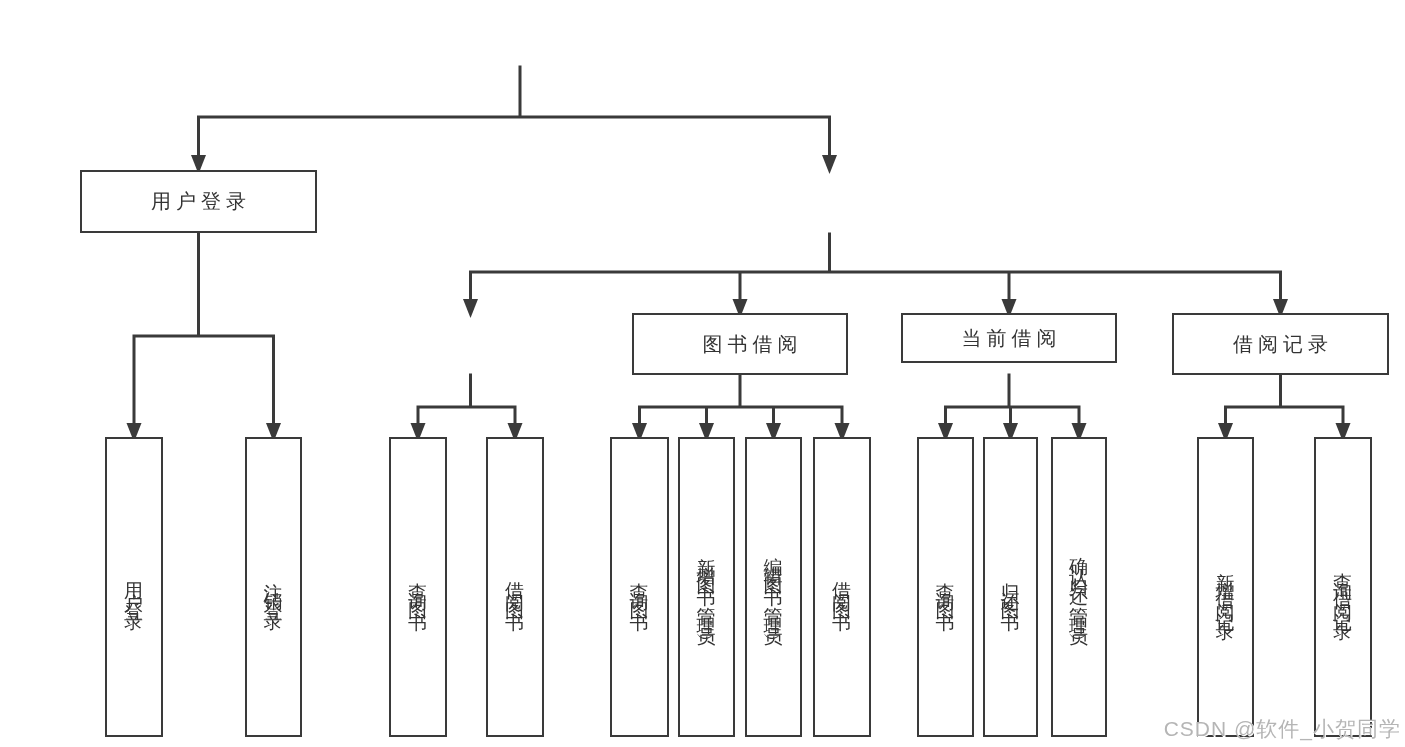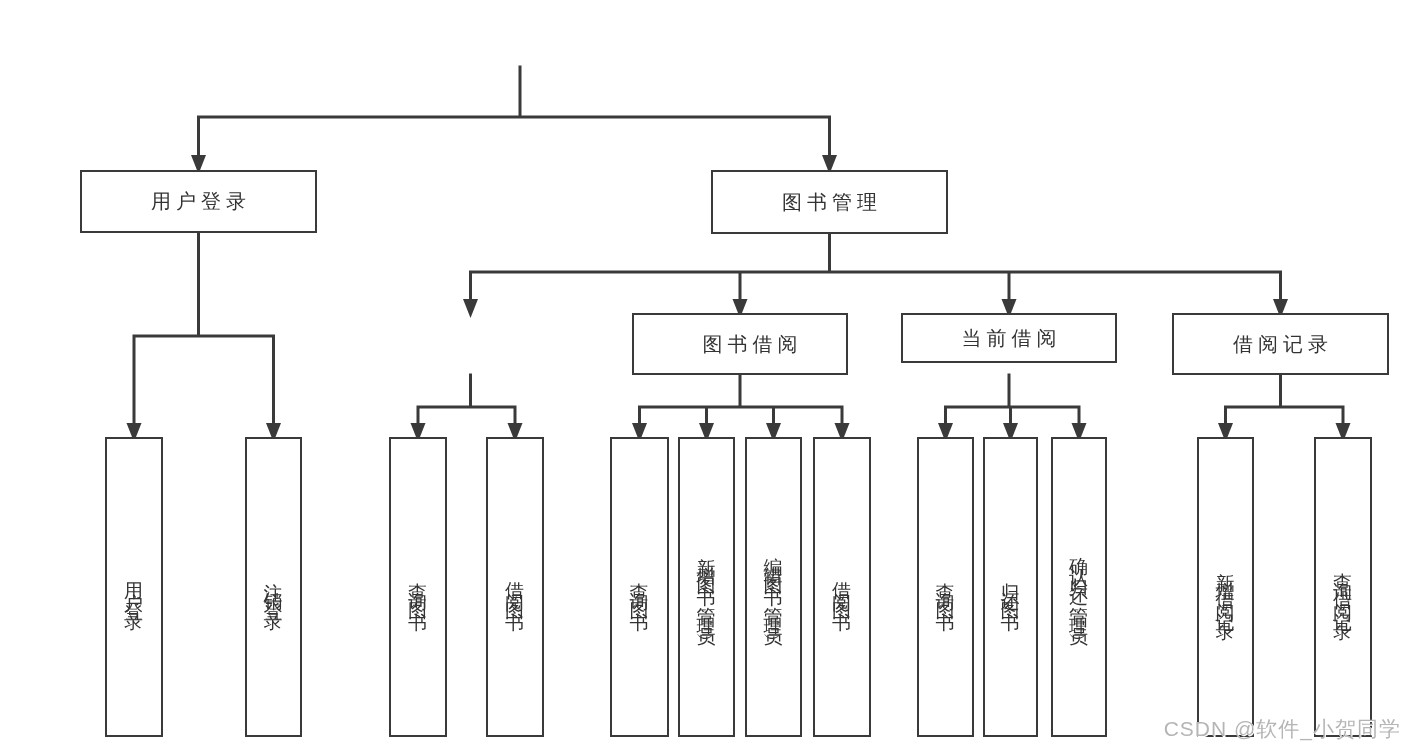--- a/index.html
+++ b/index.html
@@ -96,21 +96,20 @@
       <polygon points="938,423 953,423 945.5,442"></polygon>
       <polygon points="1003,423 1018,423 1010.5,442"></polygon>
       <polygon points="1071.5,423 1086.5,423 1079,442"></polygon>
       <polygon points="1218,423 1233,423 1225.5,442"></polygon>
       <polygon points="1335.5,423 1350.5,423 1343,442"></polygon>
     </g>
   </svg>
 
 
   <div class="node" style="left:80px;top:170px;width:237px;height:63px;">用户登录</div>
-  <div class="node" style="left:711px;top:170px;width:237px;height:64px;">图书管理</div>
 
   <div class="node" style="left:632px;top:313px;width:216px;height:62px;padding-left:20px;">图书借阅</div>
   <div class="node" style="left:901px;top:313px;width:216px;height:50px;">当前借阅</div>
   <div class="node" style="left:1172px;top:313px;width:217px;height:62px;">借阅记录</div>
 
   <div class="leaf" style="left:105px;width:58px;">用户登录</div>
   <div class="leaf" style="left:245px;width:57px;">注销登录</div>
 
   <div class="leaf" style="left:389px;width:58px;">查询图书</div>
   <div class="leaf" style="left:486px;width:58px;">借阅图书</div>

